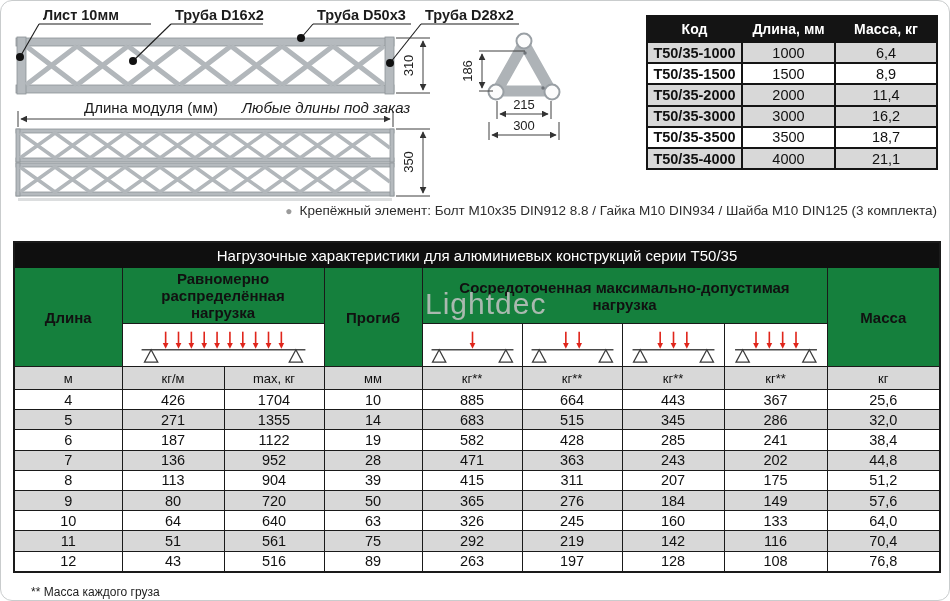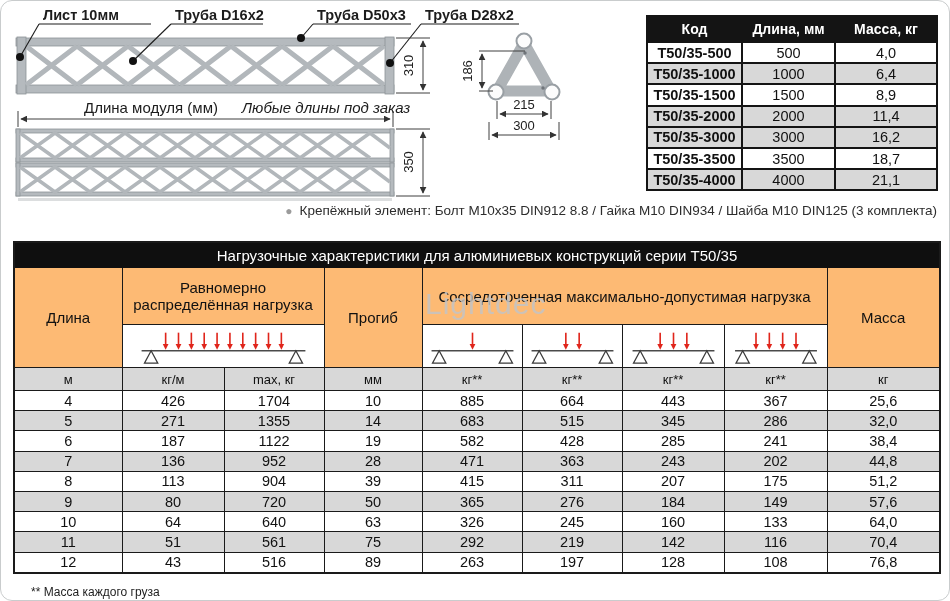--- a/index.html
+++ b/index.html
@@ -47,21 +47,21 @@
     position:absolute; left:12px; top:240px; width:926px;
     border-collapse:collapse; table-layout:fixed; border:2px solid #1a1a1a;
   }
   .load-table td,.load-table th{
     border:1px solid #1a1a1a; text-align:center; vertical-align:middle; color:#111;
   }
   .lt-title{
     background:#0f0f0f; color:#fff !important; font-weight:400; font-size:15px;
     height:22px; border:1px solid #0f0f0f !important;
   }
-  .load-table th{font-weight:400; font-size:15px; padding:11px 6px; background:#fdba74;}
+  .load-table th{font-weight:700; font-size:15px; padding:2px 6px; background:#15803d;}
   .hdr2 th{height:34px;}
   .diagrow td{height:42px; padding:0; background:#fff;}
   .diag{width:100%; height:40px; display:flex; align-items:center; justify-content:center;}
   .units td{background:#d8d8d8; font-size:13px; height:20px; padding:1px 2px;}
   tbody[data-rows] td{font-size:14.5px; height:19.2px; padding:0 2px; background:transparent;}
   .load-table tbody[data-rows] tr{background:#fff;}
   .load-table tbody[data-rows] tr.alt{background:#d8d8d8;}
   
   .watermark{
     position:absolute; left:424px; top:286px; font-size:30px; color:#c4c4c4;
@@ -187,25 +187,20 @@
         <col style="width:102px">
       </colgroup>
     <thead>
       <tr>
         <th>Код</th>
         <th>Длина, мм</th>
         <th>Масса, кг</th>
       </tr>
     </thead>
     <tbody data-rows="code_table.rows">
-        <tr>
-          <td class="b">Т50/35-500</td>
-          <td>500</td>
-          <td>4,0</td>
-        </tr>
         <tr class="alt">
           <td class="b">Т50/35-1000</td>
           <td>1000</td>
           <td>6,4</td>
         </tr>
         <tr>
           <td class="b">Т50/35-1500</td>
           <td>1500</td>
           <td>8,9</td>
         </tr>

